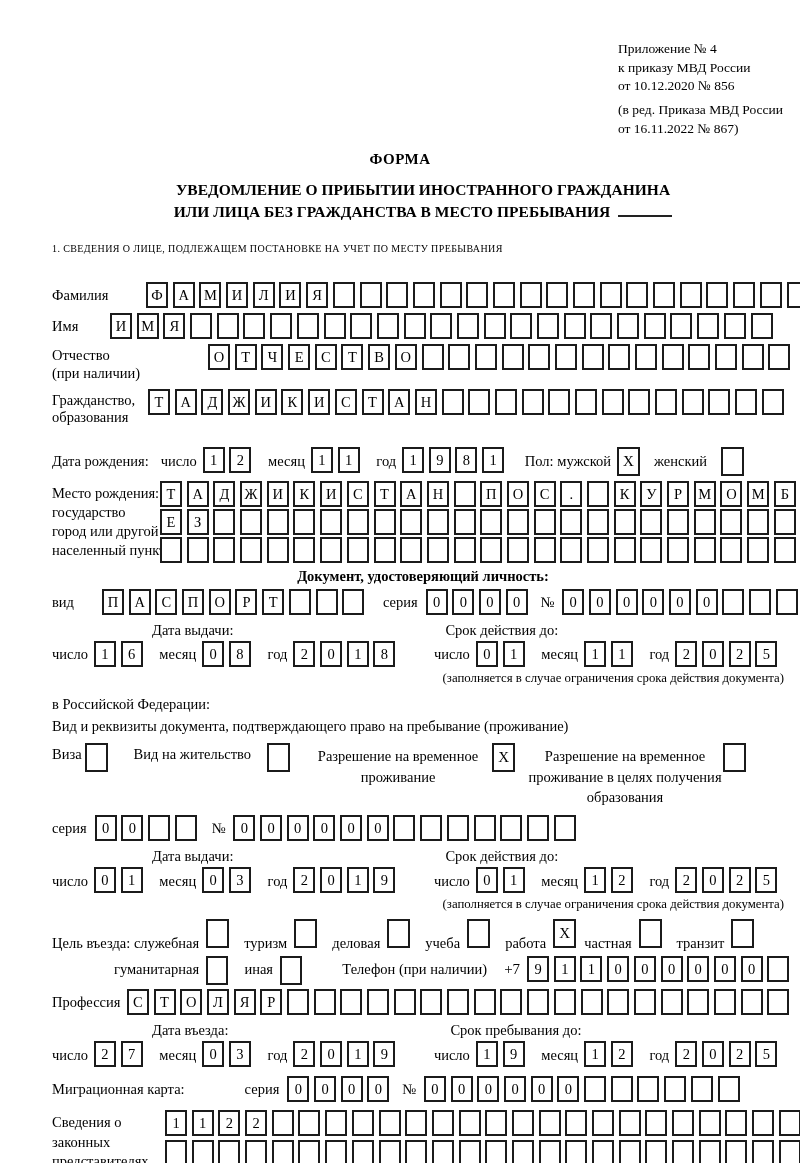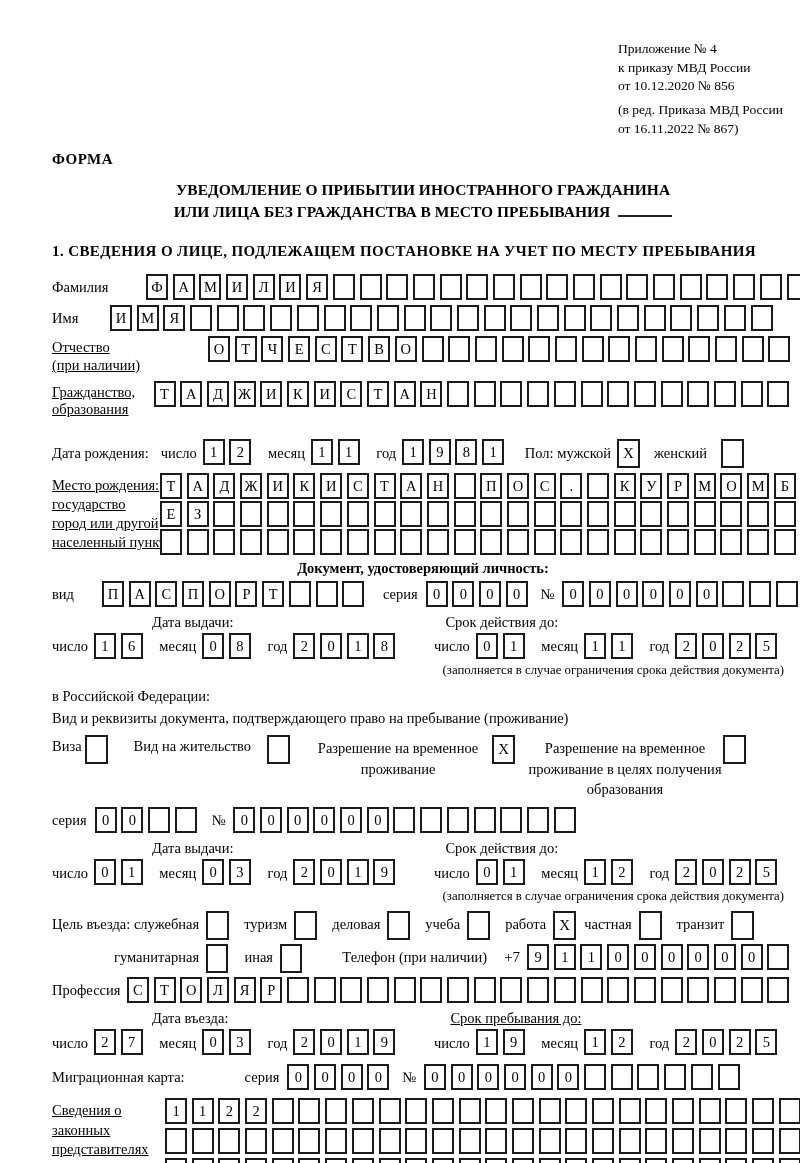--- a/index.html
+++ b/index.html
@@ -5,28 +5,28 @@
   html,body{margin:0;padding:0;background:#fff;}
   body{
     width:800px;height:1163px;
     font-family:"Liberation Serif","DejaVu Serif",serif;
     color:#000;font-size:14.5px;overflow:hidden;
   }
   .page{box-sizing:border-box;width:800px;height:1163px;padding:40px 6px 0 52px;}
   
   .hdr{margin-left:566px;font-size:13.5px;line-height:1.38;}
   .hdr .gap{height:5px;}
-  .forma{text-align:left;margin:13px 46px 0 0;font-weight:bold;font-size:15px;letter-spacing:.5px;}
+  .forma{text-align:center;margin:13px 46px 0 0;font-weight:bold;font-size:15px;letter-spacing:.5px;}
   .title{text-align:center;font-weight:bold;font-size:15.5px;margin-top:11px;line-height:1.42;}
   .blank-line{display:inline-block;width:54px;border-bottom:2px solid #222;height:.9em;margin-left:8px;}
-  .sec-h{font-weight:bold;font-size:15px;margin-top:20px;letter-spacing:.4px;white-space:nowrap;}
+  .sec-h{font-weight:normal;font-size:10px;margin-top:20px;letter-spacing:.4px;white-space:nowrap;}
   
   .frow{display:flex;align-items:flex-start;margin-top:3px;}
   .lbl{padding-top:5px;margin-right:8px;white-space:nowrap;}
-  .lblcol{margin-right:8px;line-height:1.22;padding-top:3px;white-space:nowrap;text-decoration:underline;}
+  .lblcol{margin-right:8px;line-height:1.22;padding-top:3px;white-space:nowrap;}
   .w50{min-width:50px;} .w148{min-width:148px;} .w88{min-width:88px;}
   .w100{min-width:100px;} .w105{min-width:105px;} .w62{min-width:62px;} .w42{min-width:42px;}
   .cells{display:flex;flex-wrap:nowrap;margin-bottom:2px;}
   .cell{
     flex:0 0 auto;box-sizing:border-box;width:22px;height:26px;
     border:2px solid #1b1b1b;margin-right:4.7px;
     text-align:center;line-height:22px;font-size:14.5px;background:#fff;
   }
   .cb{
     display:inline-block;box-sizing:border-box;width:23px;height:29px;
@@ -42,21 +42,21 @@
   .note-r{text-align:right;font-size:12.8px;margin-top:2px;padding-right:10px;}
   .para{margin-top:8px;line-height:1.5;}
   
   .opts{display:flex;align-items:flex-start;margin-top:3px;}
   .opts .t{padding-top:6px;}
   .opt-txt{text-align:center;line-height:1.4;padding-top:6px;}
   .wtxt1{width:188px;} .wtxt2{width:196px;}
   .opts .cb{margin-top:3px;}
   
   .goal{display:flex;align-items:flex-start;margin-top:7px;}
-  .goal .t{padding-top:5px;margin-right:7px;white-space:nowrap;}
+  .goal .t{padding-top:5px;margin-right:7px;white-space:nowrap;margin-top:11px;}
   .goal .cb{margin-right:15px;}
   .goal2{display:flex;align-items:flex-start;margin-top:4px;margin-left:62px;}
   .goal2 .t{padding-top:5px;margin-right:7px;white-space:nowrap;}
   .goal2 .cb{margin-right:16px;}
   .phone-lbl{margin-left:24px;} .pfx{margin-left:10px;font-size:15px;}
   .center-b{text-align:center;font-weight:bold;margin-top:3px;}
 </style>
 </head>
 <body>
 
@@ -73,21 +73,21 @@
 
   <div class="forma">ФОРМА</div>
 
   <div class="title">
     <div>УВЕДОМЛЕНИЕ О ПРИБЫТИИ ИНОСТРАННОГО ГРАЖДАНИНА</div>
     <div><span>ИЛИ ЛИЦА БЕЗ ГРАЖДАНСТВА В МЕСТО ПРЕБЫВАНИЯ</span><span class="blank-line"></span></div>
   </div>
 
   <div class="sec-h">1. СВЕДЕНИЯ О ЛИЦЕ, ПОДЛЕЖАЩЕМ ПОСТАНОВКЕ НА УЧЕТ ПО МЕСТУ ПРЕБЫВАНИЯ</div>
 
-  <div class="frow" style="margin-top:14px;gap:36px;">
+  <div class="frow" style="margin-top:28px;gap:36px;">
     <div class="lbl w50">Фамилия</div>
     <div class="cells">
         <span class="cell">Ф</span>
         <span class="cell">А</span>
         <span class="cell">М</span>
         <span class="cell">И</span>
         <span class="cell">Л</span>
         <span class="cell">И</span>
         <span class="cell">Я</span>
         <span class="cell"></span>
@@ -166,21 +166,21 @@
         <span class="cell"></span>
         <span class="cell"></span>
         <span class="cell"></span>
         <span class="cell"></span>
         <span class="cell"></span>
         <span class="cell"></span>
         <span class="cell"></span>
       </div>
   </div>
 
-  <div class="frow" style="margin-top:6px;justify-content:space-between;">
+  <div class="frow" style="margin-top:6px;">
     <div class="lblcol w88">
       <div>Гражданство,</div>
       <div>образования</div>
     </div>
     <div class="cells">
         <span class="cell">Т</span>
         <span class="cell">А</span>
         <span class="cell">Д</span>
         <span class="cell">Ж</span>
         <span class="cell">И</span>
@@ -549,21 +549,21 @@
         <span class="cell"></span>
         <span class="cell"></span>
         <span class="cell"></span>
         <span class="cell"></span>
         <span class="cell"></span>
       </div>
   </div>
 
   <div class="dlabels">
     <span style="margin-left:100px;">Дата въезда:</span>
-    <span style="margin-left:222px;text-decoration:underline;">Срок пребывания до:</span>
+    <span style="margin-left:222px;">Срок пребывания до:</span>
   </div>
   <div class="drow">
     <span class="t">число</span>
     <span class="cells grp">
         <span class="cell">2</span>
         <span class="cell">7</span>
       </span>
     <span class="t">месяц</span>
     <span class="cells grp">
         <span class="cell">0</span>

